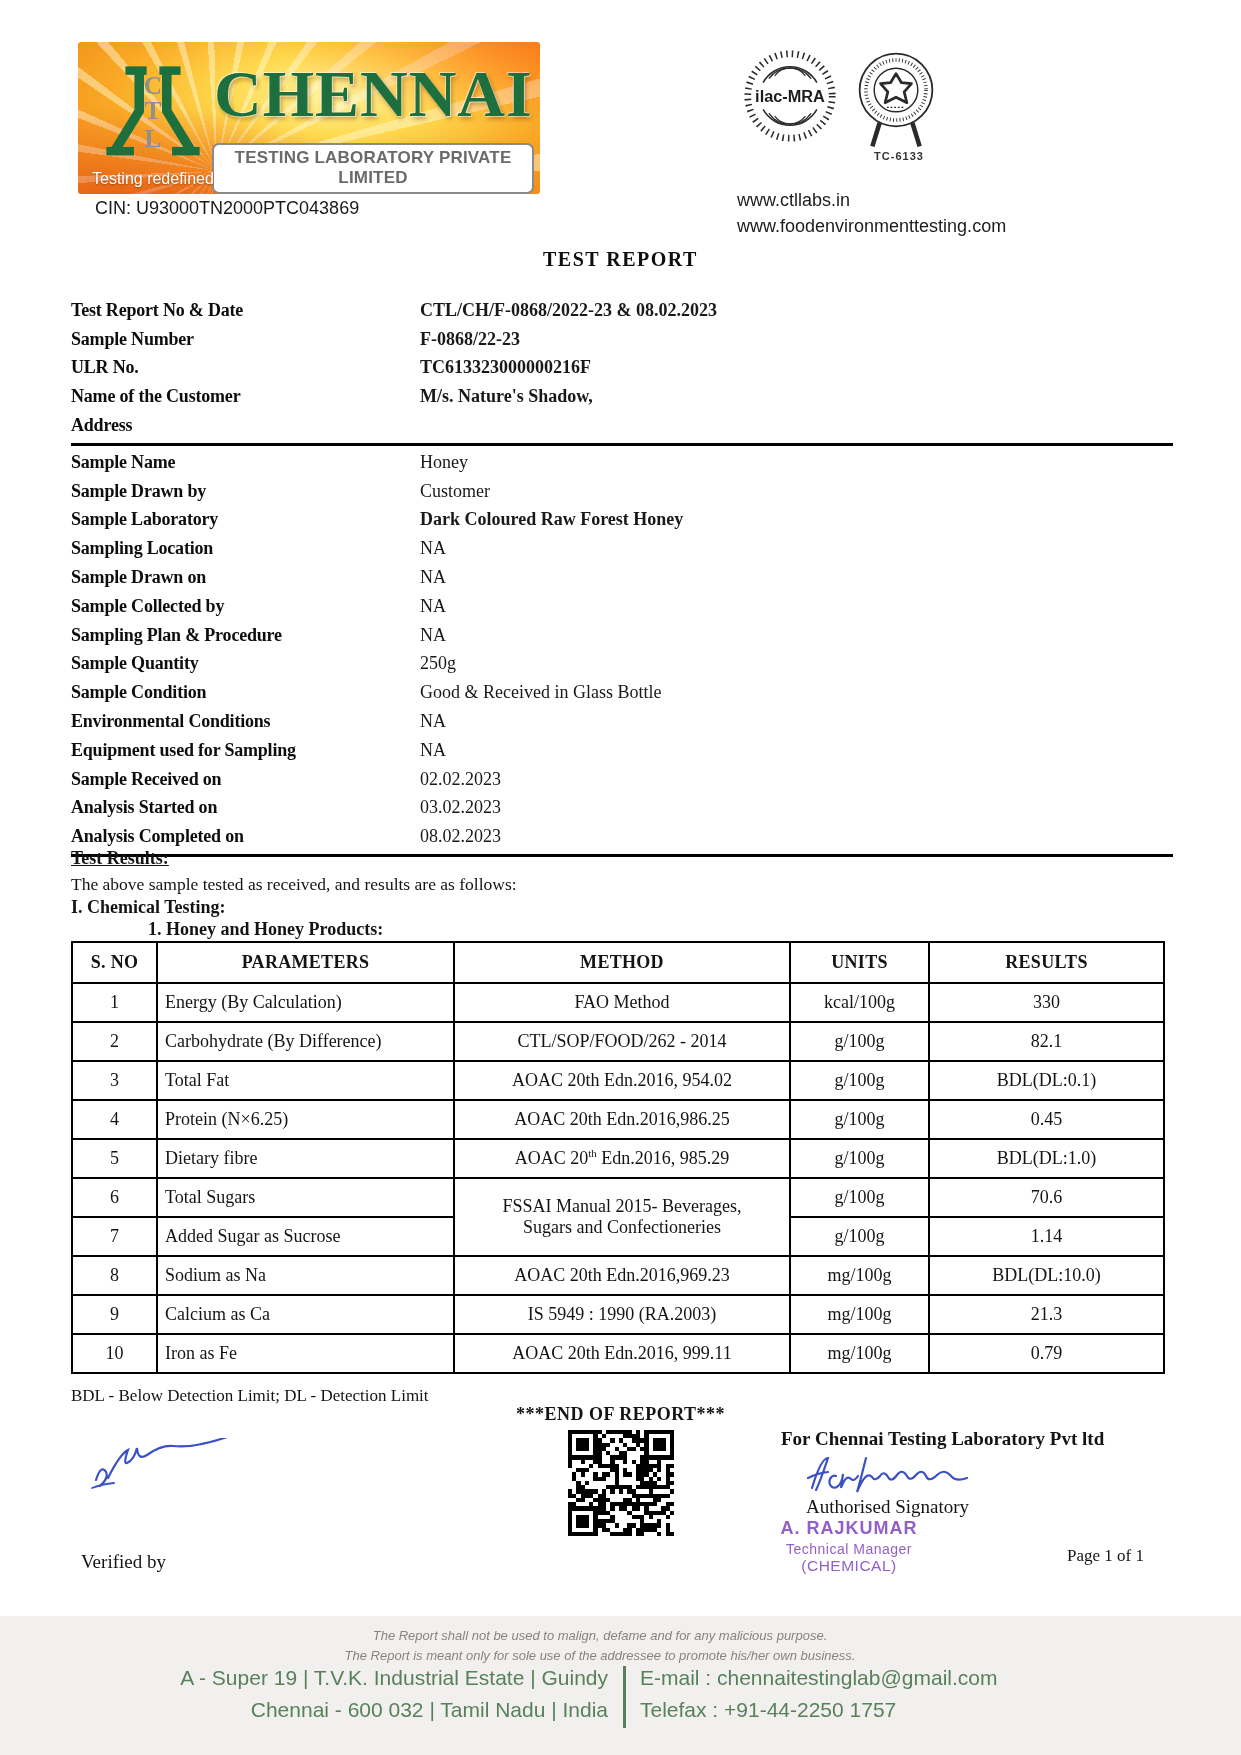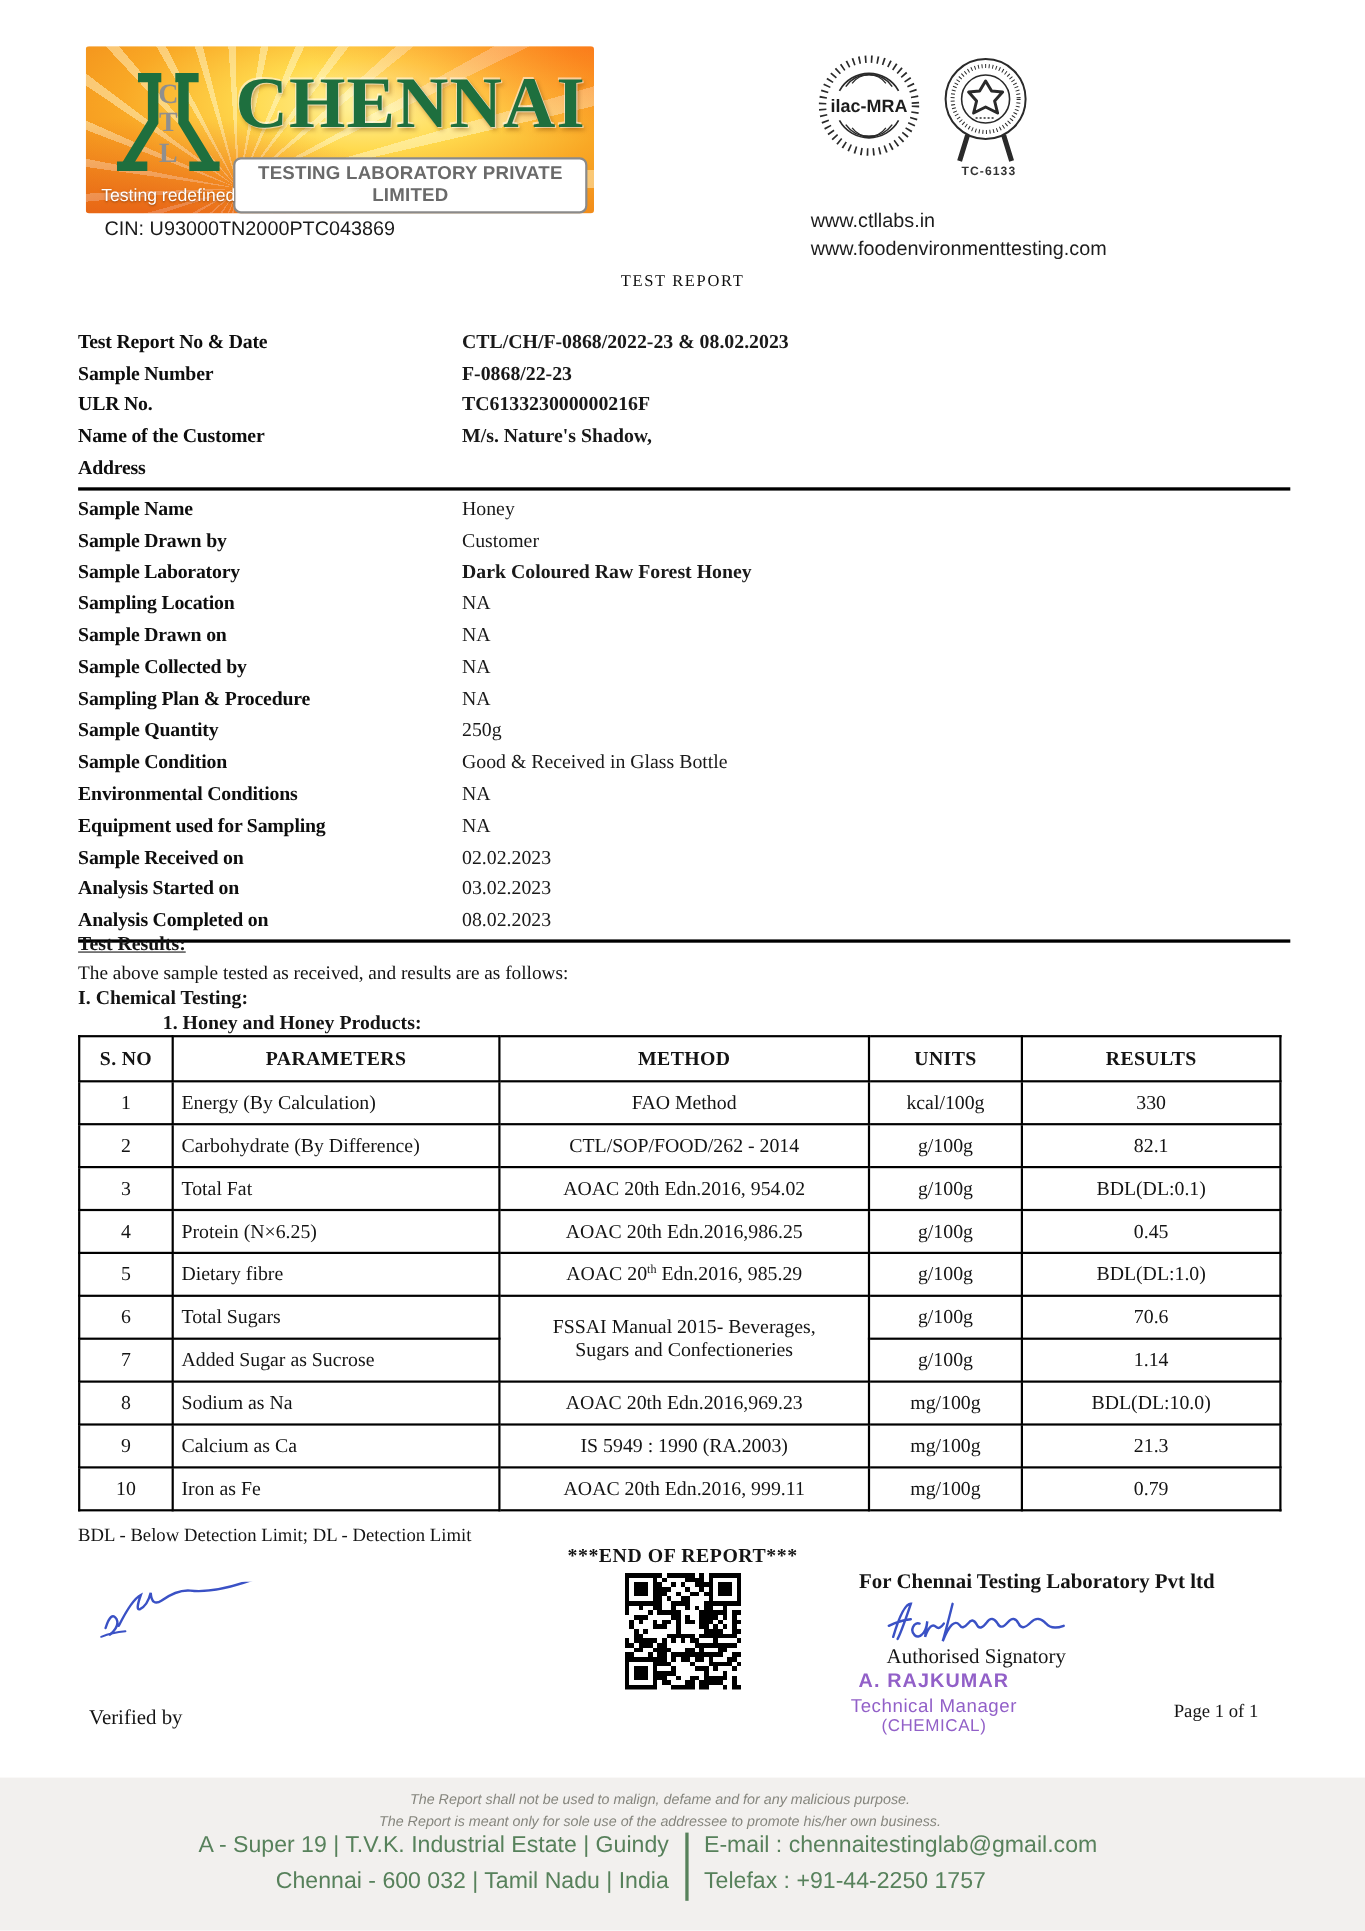--- a/index.html
+++ b/index.html
@@ -40,21 +40,21 @@
   .cin{ position:absolute; left:95px; top:198px; font-family:"Liberation Sans", sans-serif; font-size:18px; color:#1a1a1a; }
   .acc-ilac{ position:absolute; left:742px; top:48px; width:96px; height:96px; }
   .acc-nabl{ position:absolute; left:850px; top:50px; width:92px; height:100px; }
   .nabl-code{ position:absolute; left:856px; top:150px; width:86px; text-align:center;
     font-family:"Liberation Sans", sans-serif; font-size:11px; font-weight:bold; color:#333; letter-spacing:1px;}
   .websites{ position:absolute; left:737px; top:170px; font-family:"Liberation Sans", sans-serif;
     font-size:18px; color:#1c1c1c; line-height:26px;margin-top:17px; }
   
   .report-title{
     position:absolute; left:0; top:248px; width:1241px; text-align:center;
-    font-weight:normal; font-size:15px; letter-spacing:1.5px; color:#0e0e0e;
+    font-weight:bold; font-size:20px; letter-spacing:1.5px; color:#0e0e0e;
   }
   
   .info-wrap{ position:absolute; left:71px; top:296px; width:1102px; }
   .info-row{ height:28.8px; display:flex; align-items:center; font-size:18px; }
   .info-label{ width:349px; flex:none; font-weight:bold; letter-spacing:-.2px; color:#0e0e0e; }
   .info-value{ flex:1; color:#191919; }
   .info-value.b{ font-weight:bold; }
   .thick-rule{ height:3px; background:#000; margin:3px 0 2px 0; }
   
   .tr-heading{ position:absolute; left:71px; top:848px; font-size:18px; font-weight:bold; text-decoration:underline; }
@@ -73,21 +73,21 @@
   .end-report{ position:absolute; left:0; top:1404px; width:1241px; text-align:center; font-weight:bold; font-size:18px; letter-spacing:.5px; }
   .for-company{ position:absolute; left:781px; top:1428px; font-weight:bold; font-size:19px; }
   .qr{ position:absolute; left:568px; top:1430px; width:106px; height:106px; }
   .sig-left{ position:absolute; left:88px; top:1438px; width:160px; height:58px; }
   .sig-right{ position:absolute; left:800px; top:1450px; width:205px; height:50px; }
   .verified-by{ position:absolute; left:81px; top:1551px; font-size:19px; }
   .auth-sign{ position:absolute; left:806px; top:1496px; font-size:19px; }
   .stamp{ position:absolute; left:763px; top:1518px; width:172px; text-align:center;
     font-family:"Liberation Sans", sans-serif; color:#9260c8; }
   .stamp .l1{ font-weight:bold; font-size:18px; letter-spacing:1px; }
-  .stamp .l2{ font-size:17px; letter-spacing:.5px; margin-top:2px; }
+  .stamp .l2{ font-size:14px; letter-spacing:.5px; margin-top:2px; }
   .stamp .l3{ font-size:15.5px; letter-spacing:.5px; }
   .page-num{ position:absolute; left:1067px; top:1546px; font-size:17px; }
   
   .footer{ position:absolute; left:0; top:1616px; width:1241px; height:139px; background:#f2f0ee; }
   .disc{ position:absolute; width:1200px; left:0; text-align:center;
     font-family:"Liberation Sans", sans-serif; font-style:italic; font-size:13px; color:#85857d; }
   .d1{ top:12px; } .d2{ top:32px; }
   .green{ font-family:"Liberation Sans", sans-serif; color:#57815b; font-size:21px; position:absolute; white-space:nowrap; }
   .addr1{ top:50px; left:0; width:608px; text-align:right; }
   .addr2{ top:82px; left:0; width:608px; text-align:right; }

